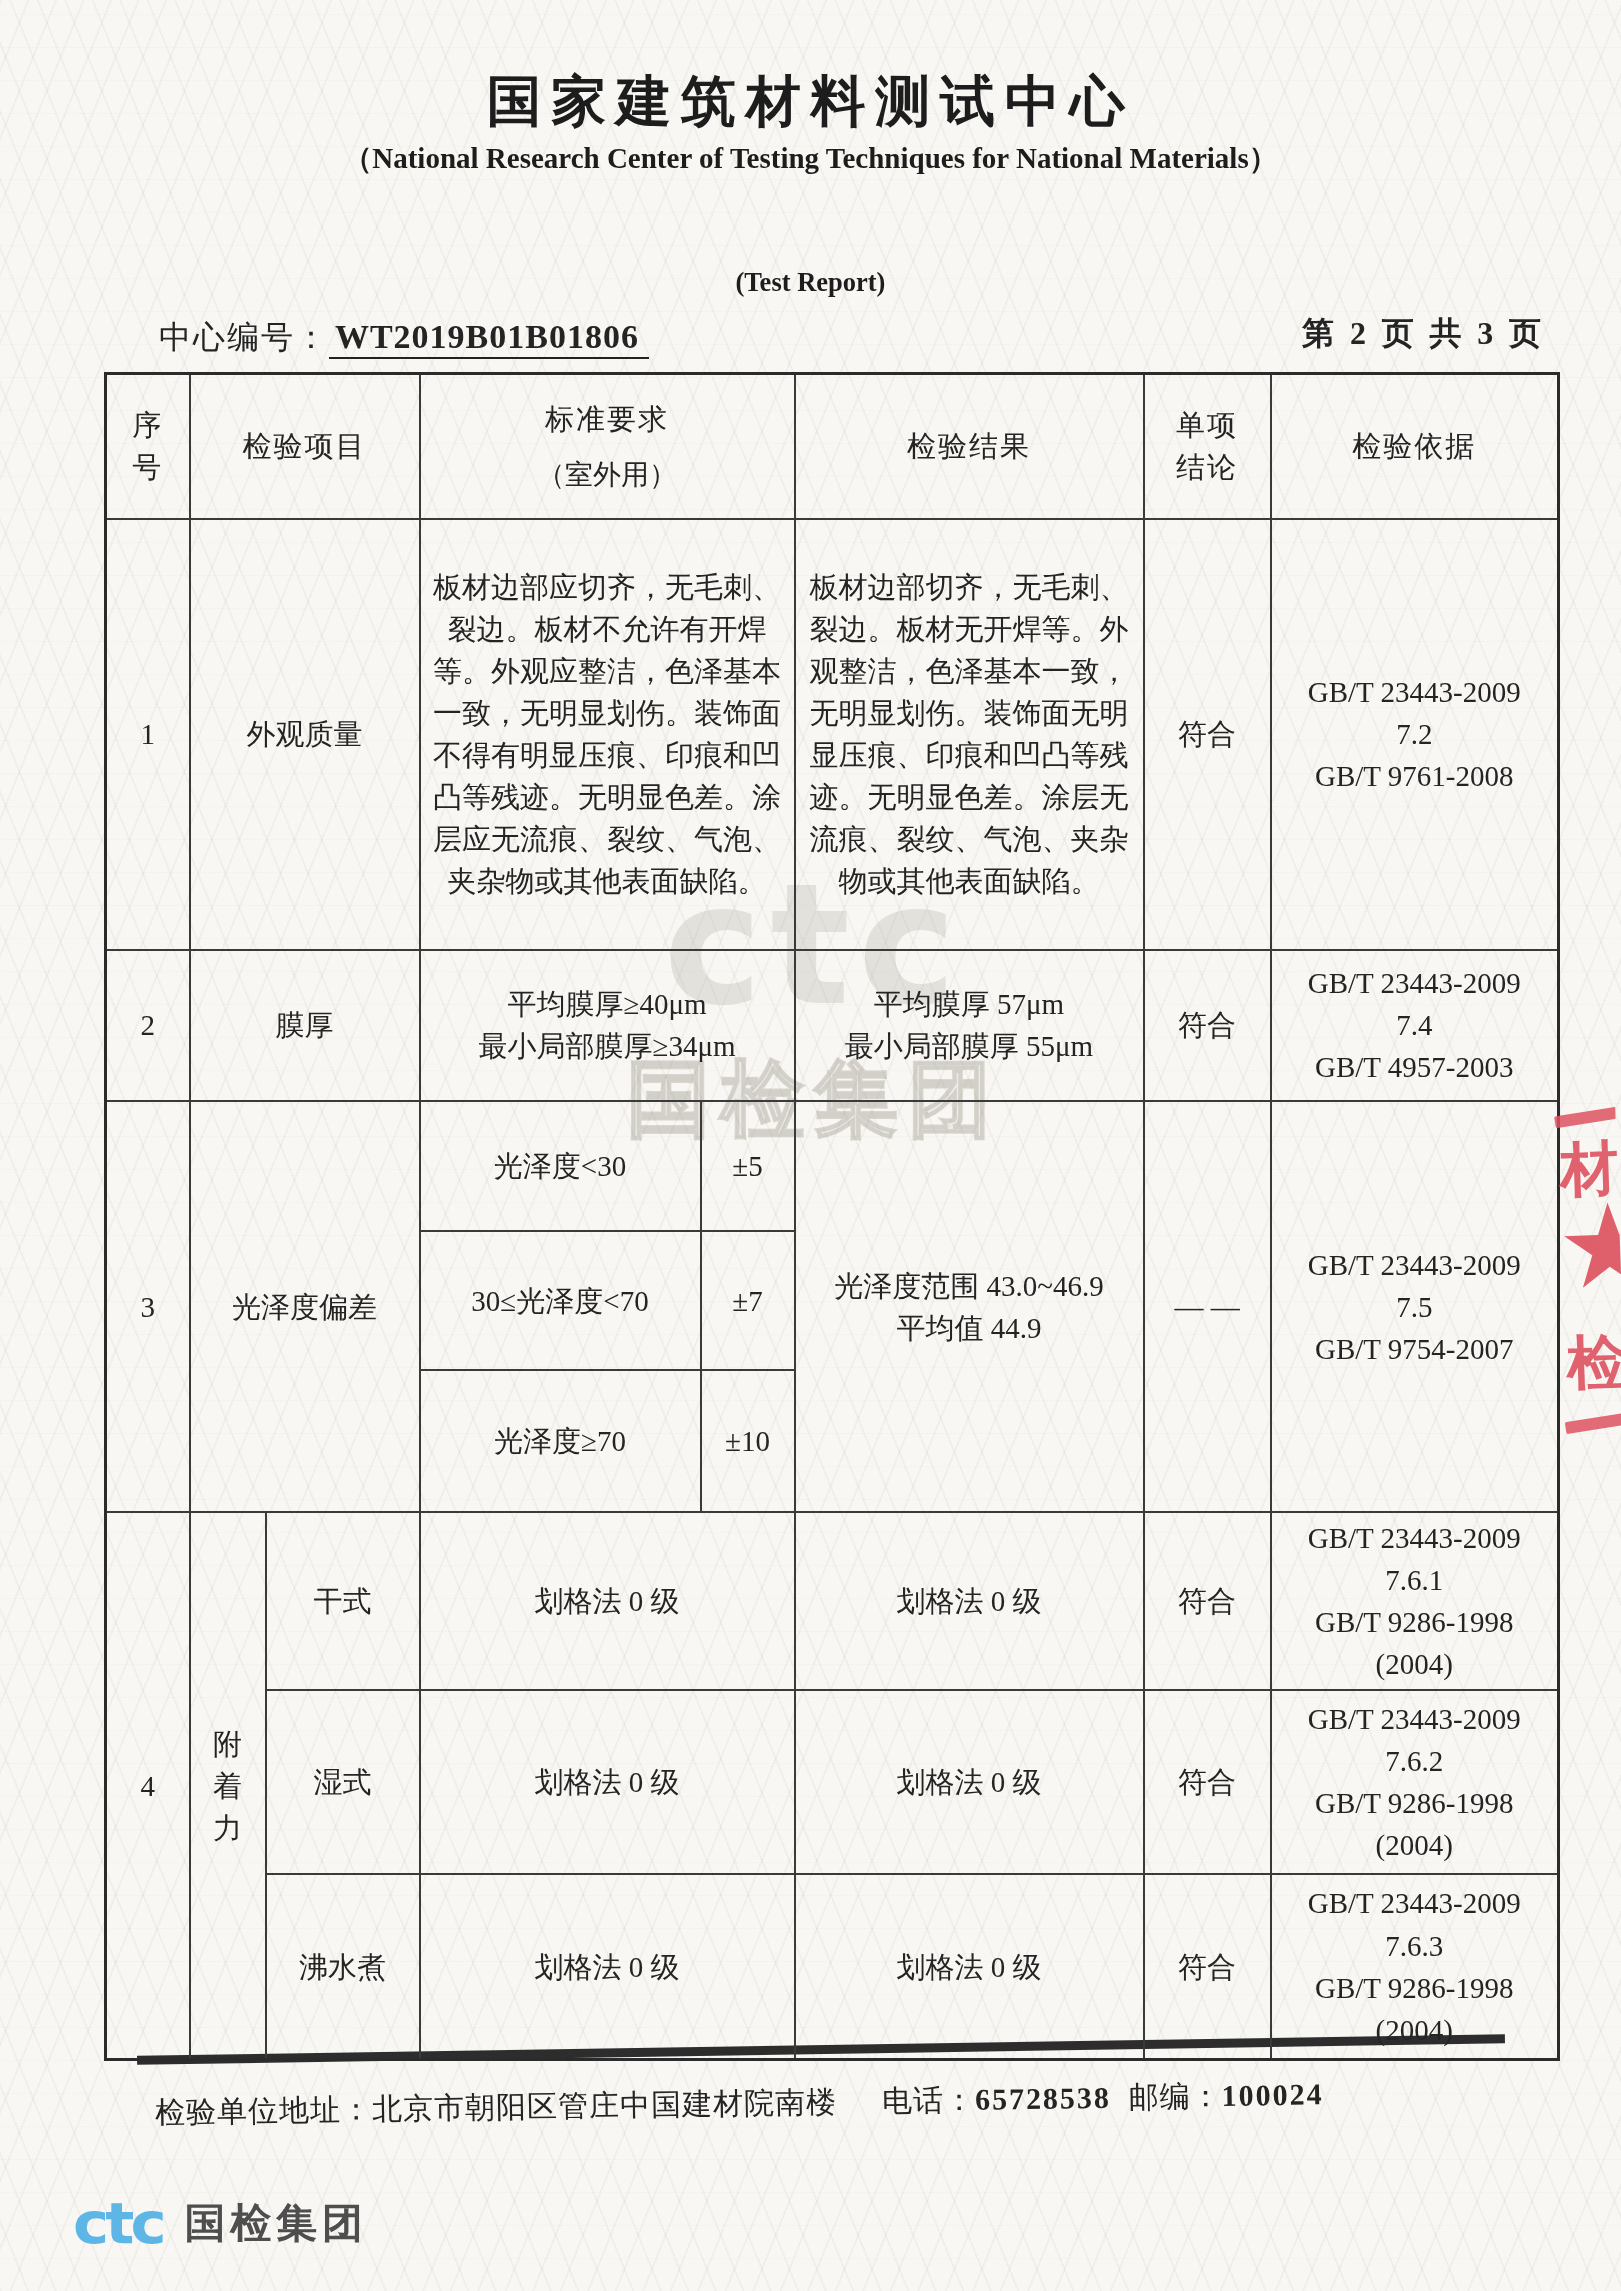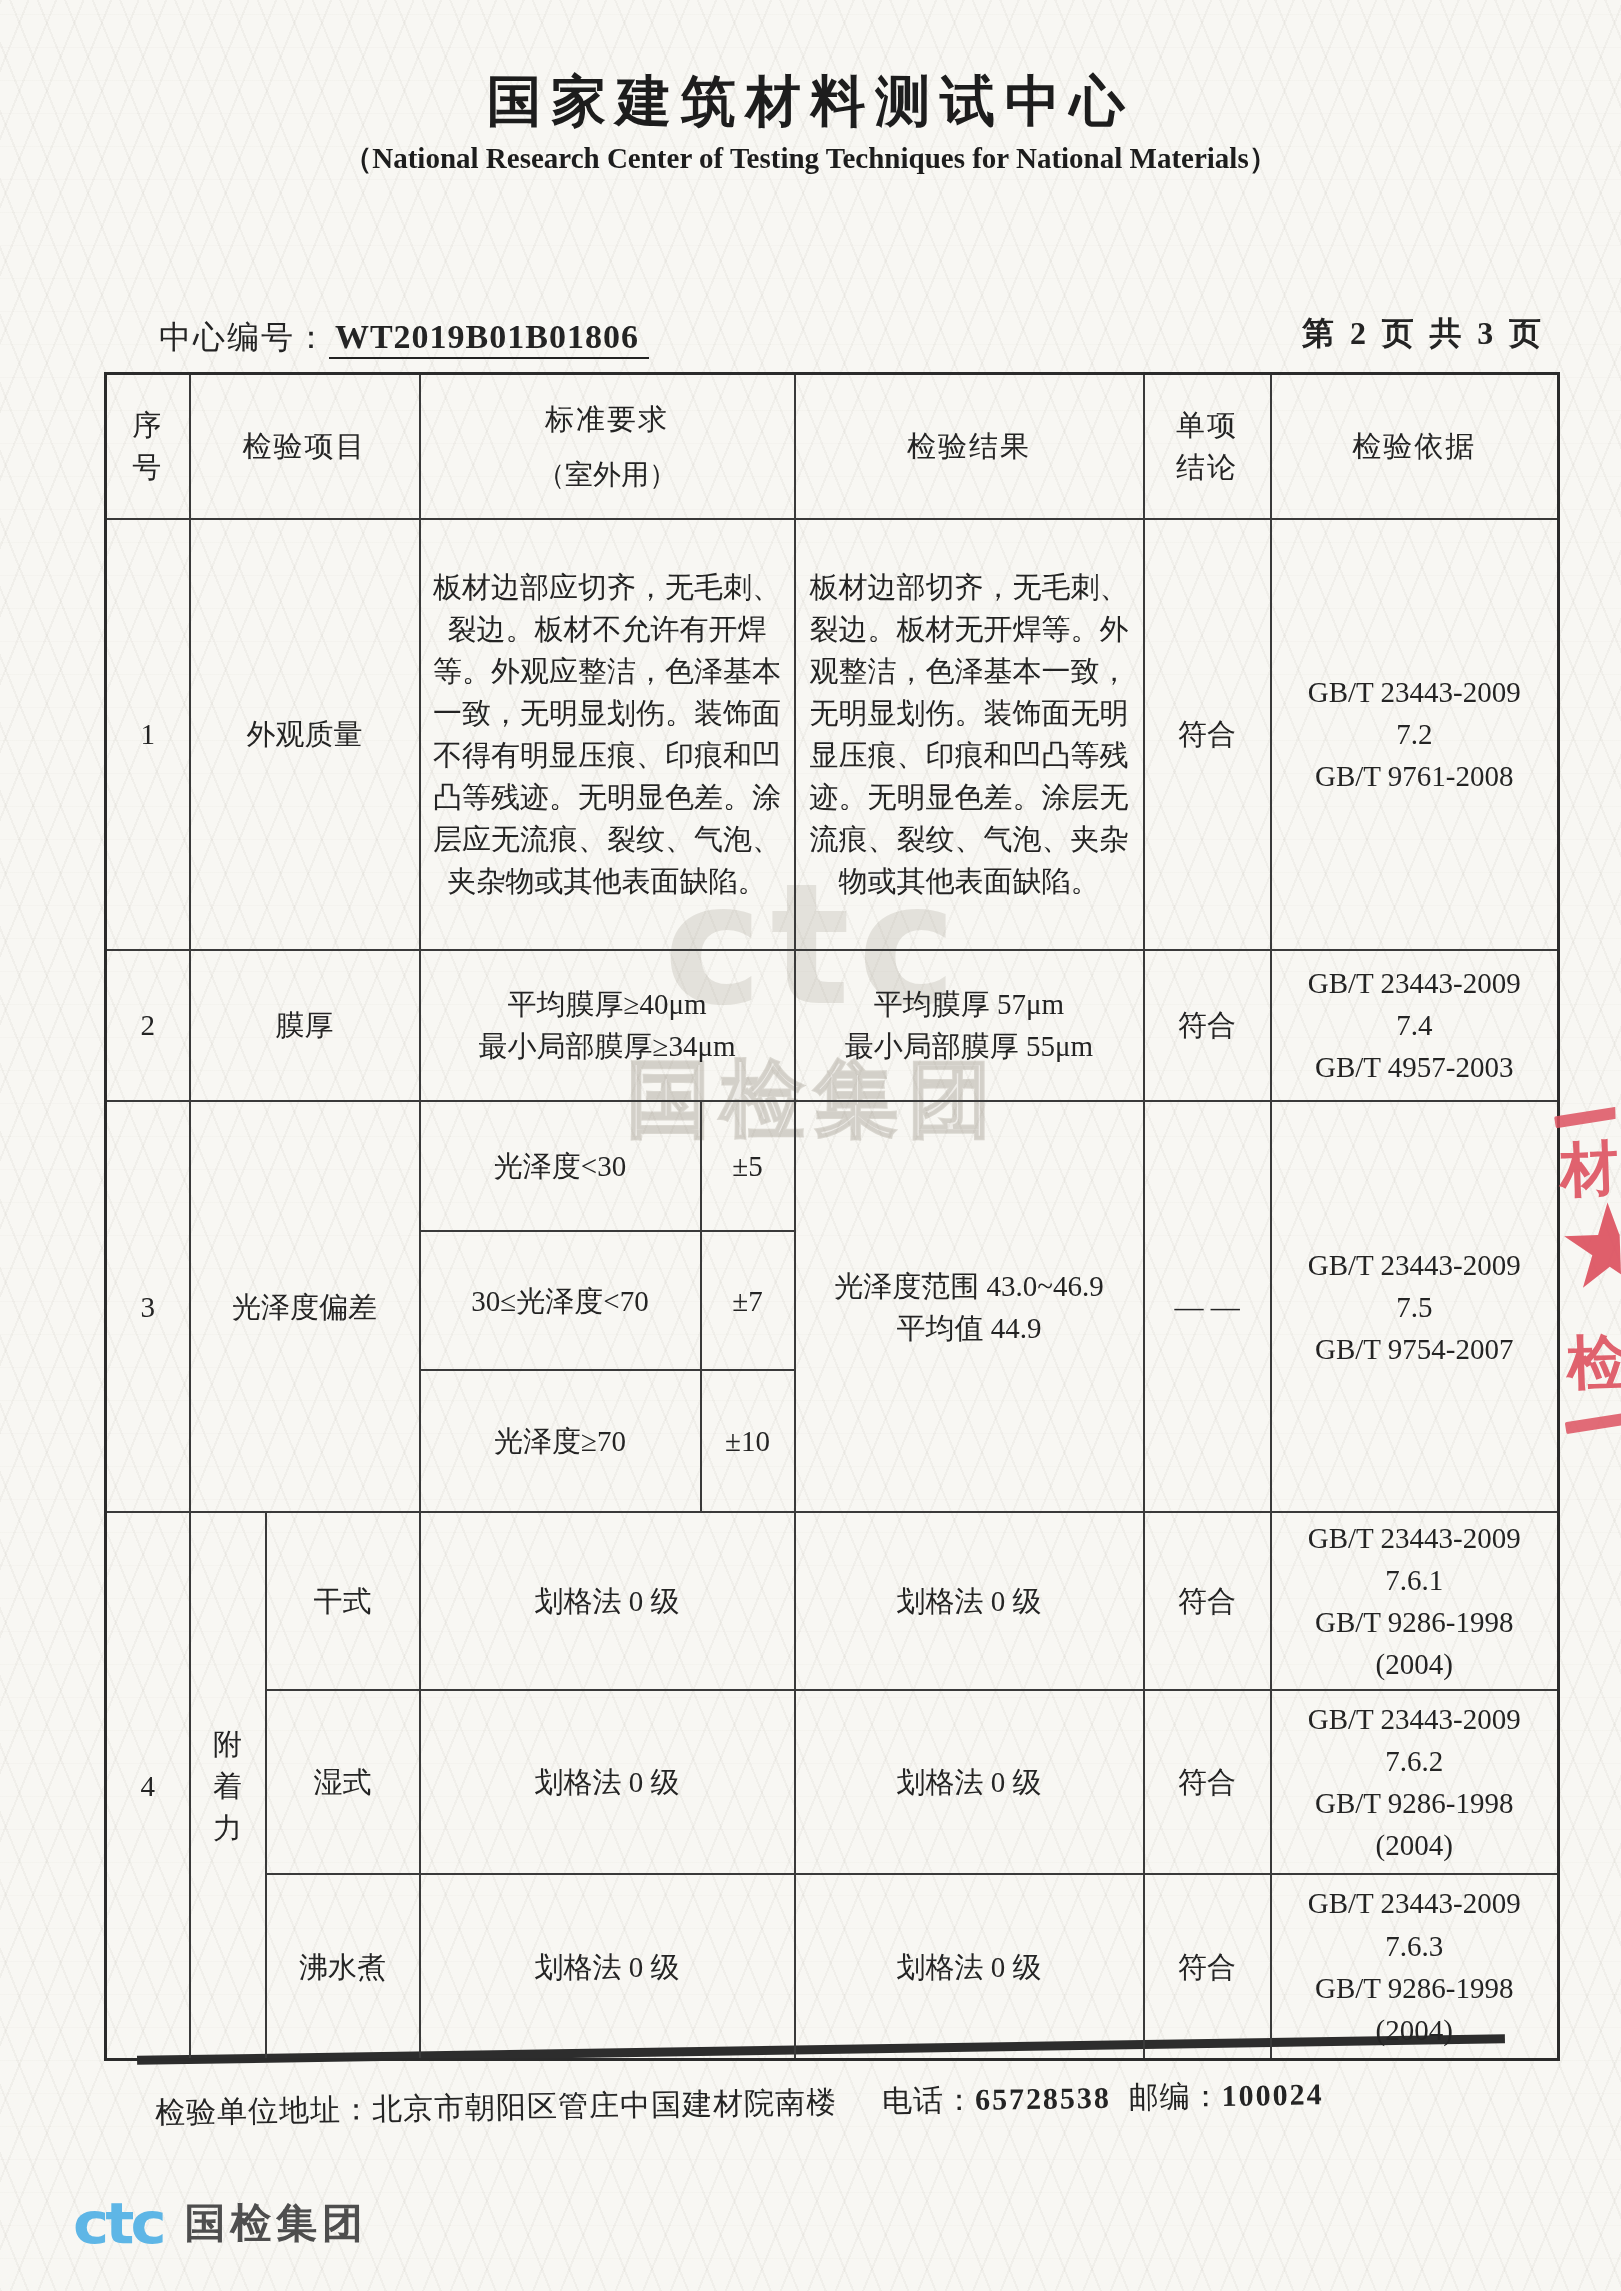--- a/index.html
+++ b/index.html
@@ -109,20 +109,21 @@
     font-family:"Liberation Sans","DejaVu Sans",sans-serif;
   }
 </style>
 </head>
 <body>
 
 <div class="page">
 
   <div class="centered org-cn">国家建筑材料测试中心</div>
   <div class="centered org-en">（National Research Center of Testing Techniques for National Materials）</div>
+  <div class="centered title-en">(Test Report)</div>
 
   <div class="meta-no">
     <span class="no-label">中心编号：</span><span class="no-value">WT2019B01B01806</span>
   </div>
   <div class="meta-page">第 2 页  共 3 页</div>
 
   <div class="watermark">
     <div class="wm-mark">ctc</div>
     <div class="wm-name">国检集团</div>
   </div>

